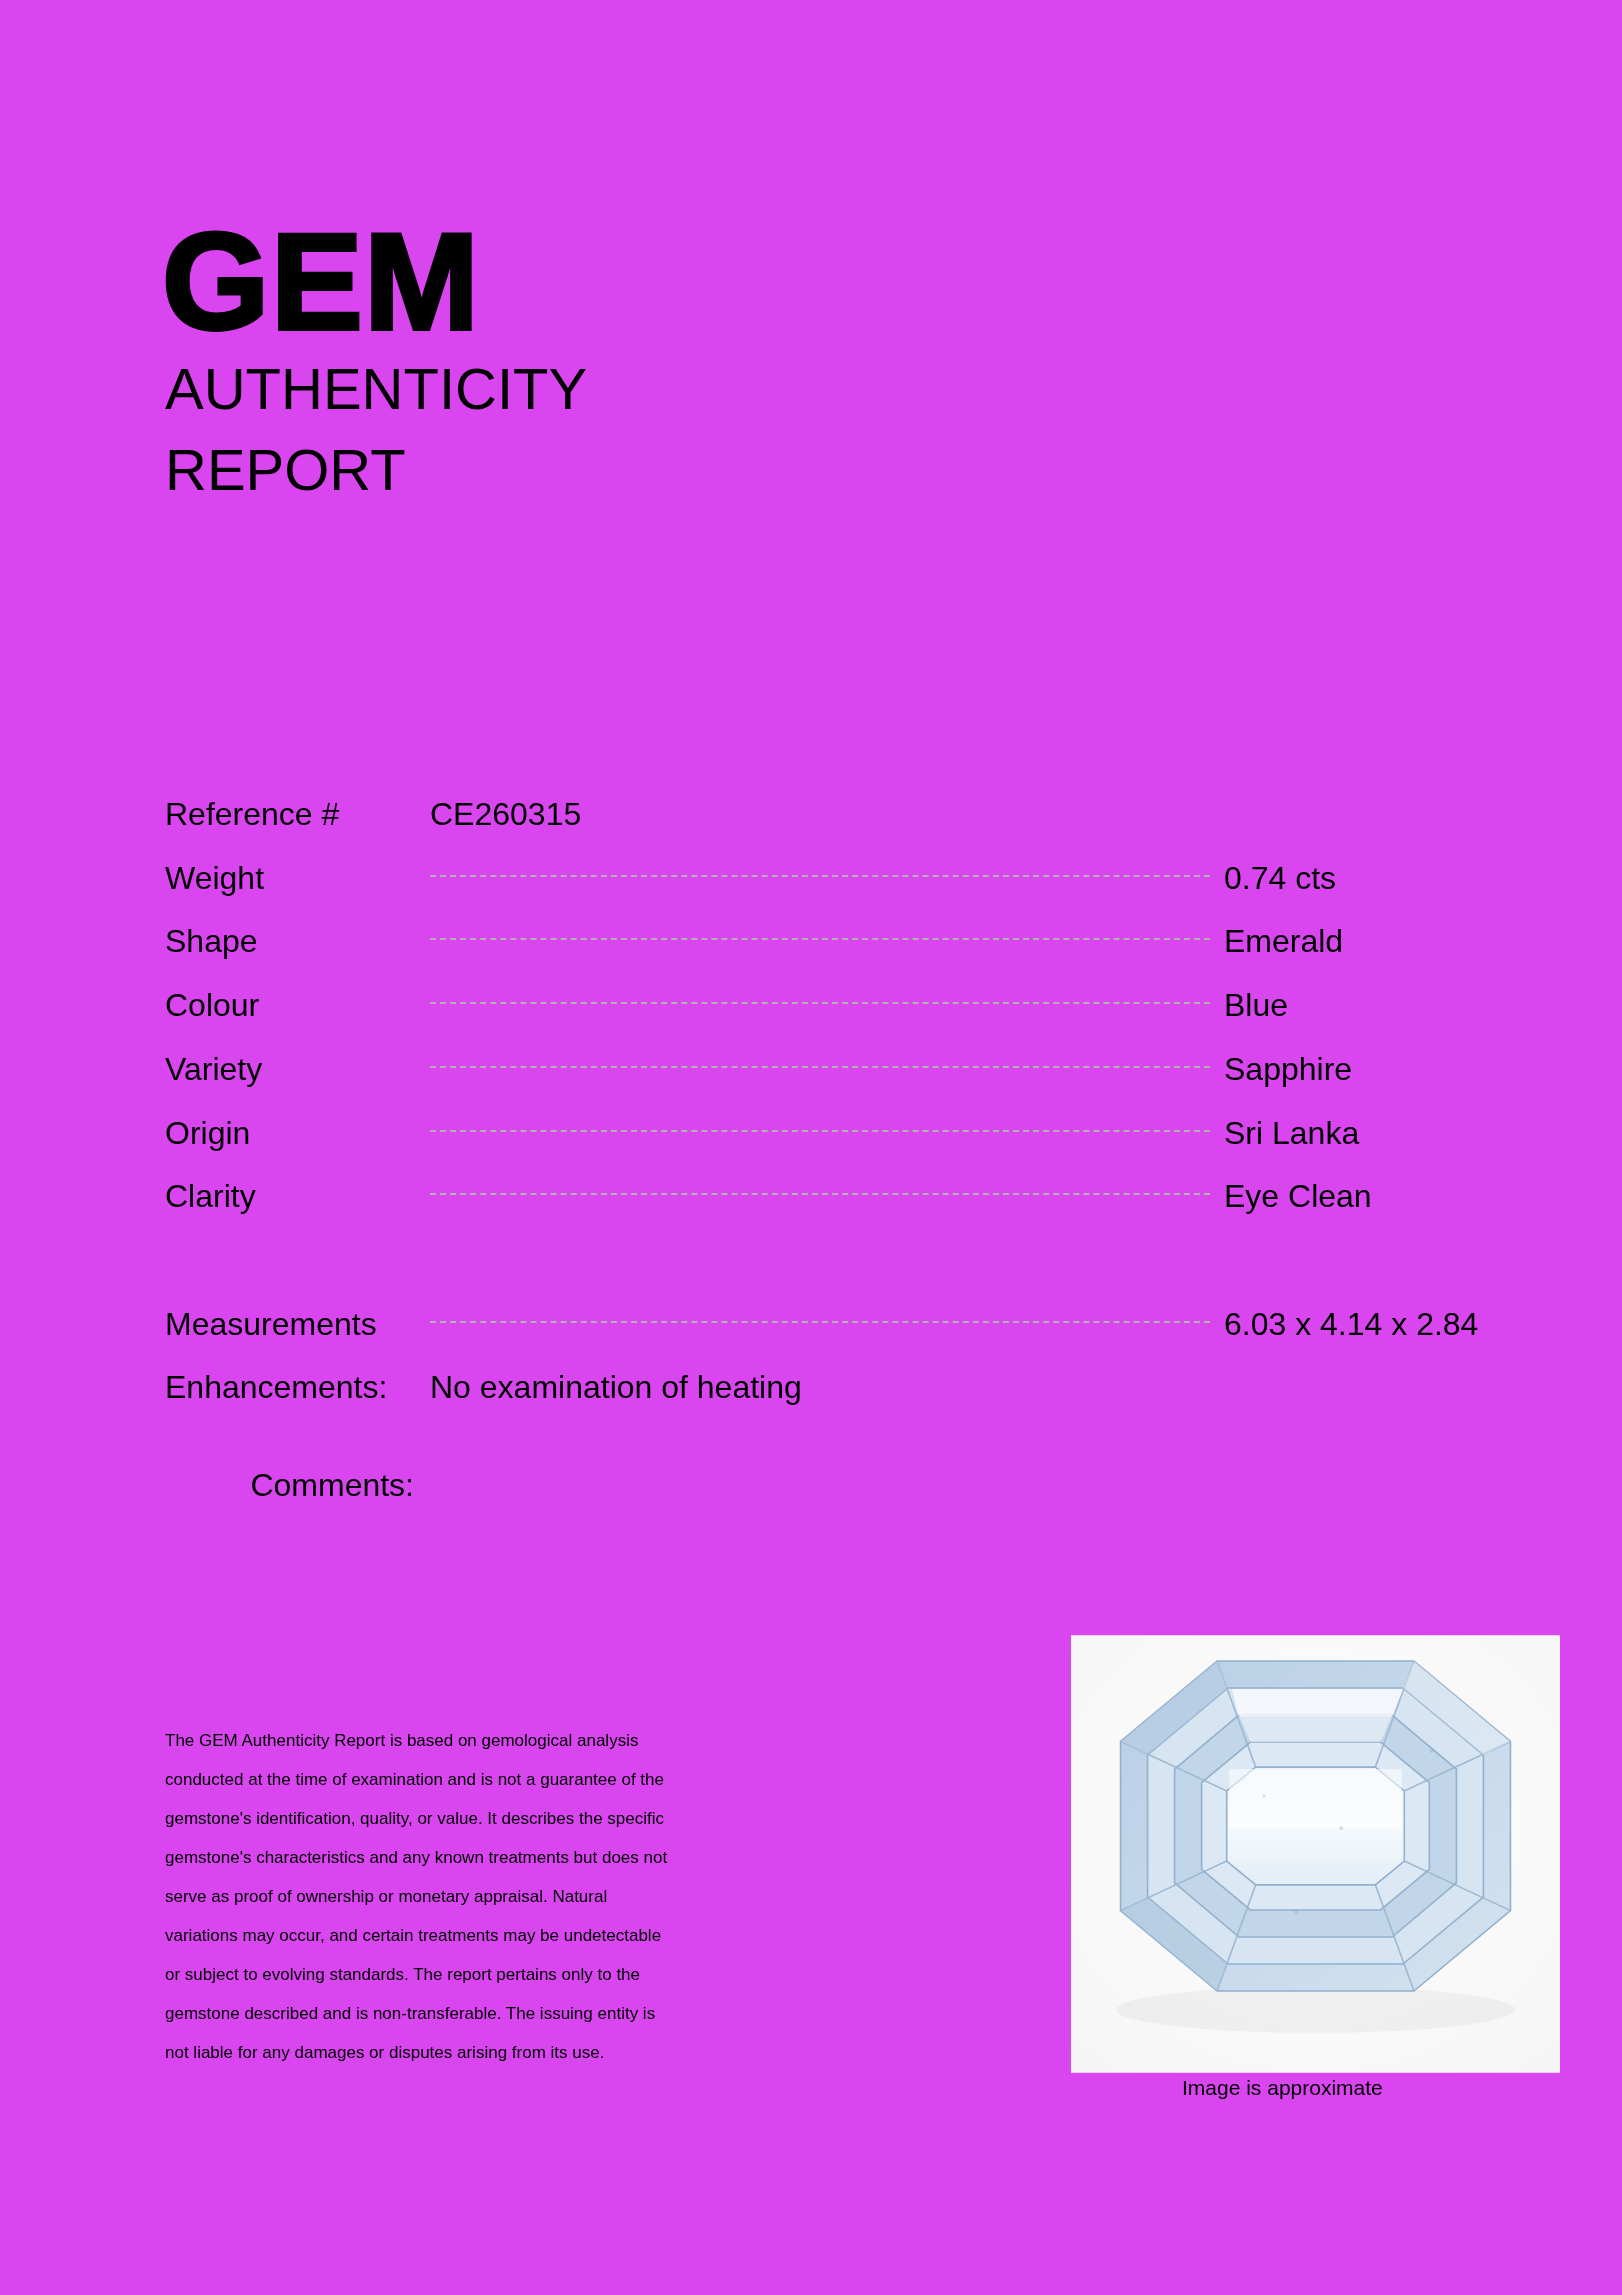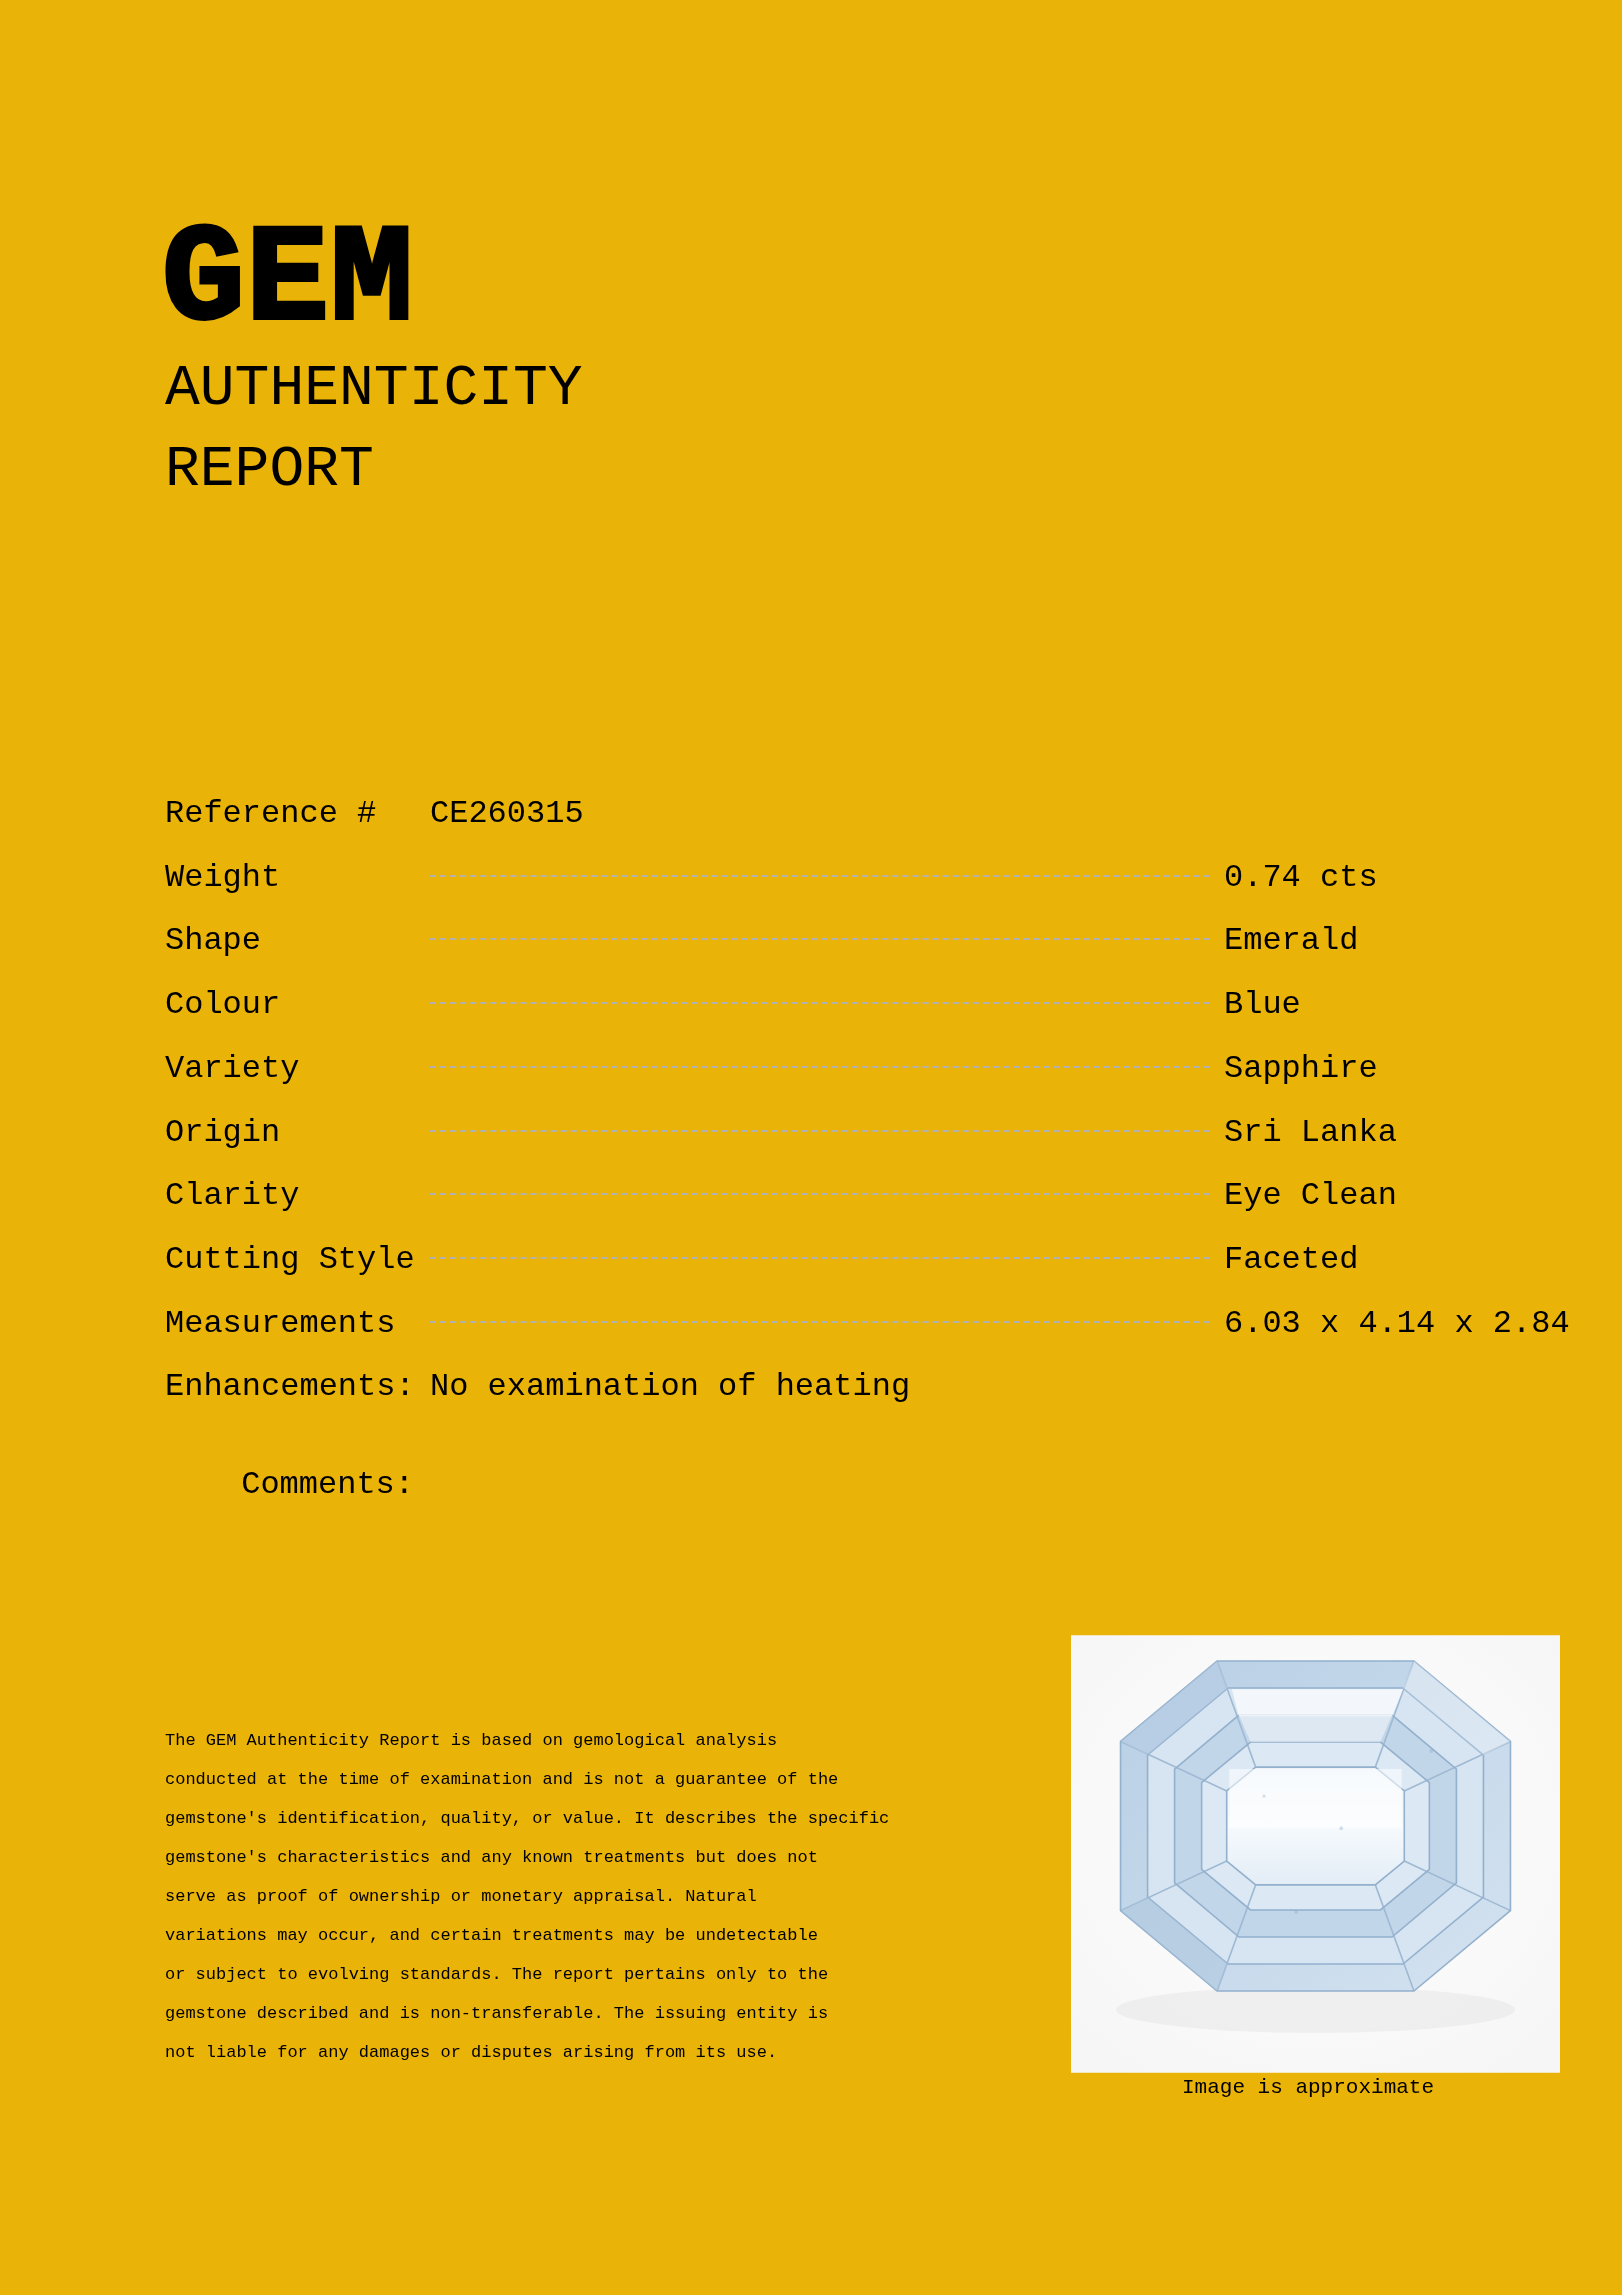--- a/index.html
+++ b/index.html
@@ -1,18 +1,18 @@
 <!DOCTYPE html>
 <html style="font-size:10.3px"><head>
 <meta charset="utf-8">
 <style>
   html,body { margin:0; padding:0; background:#ffffff; }
   .page {
-    position:relative; width:1622px; height:2295px; background:#eab308;
-    font-family:Liberation Mono, monospace; color:#000; overflow:hidden;
+    position:relative; width:1622px; height:2295px; background:#d946ef;
+    font-family:Liberation Sans, sans-serif; color:#000; overflow:hidden;
   }
   .title {
     position:absolute; left:162px; top:212px;
     font-size:138px; font-weight:bold; line-height:1;
     -webkit-text-stroke:3.9px #000; letter-spacing:1.3px; white-space:pre;
   }
   .subtitle {
     position:absolute; left:165px; top:348px;
     font-size:58px; font-weight:400; line-height:81px;
     white-space:pre-line; letter-spacing:0px;
@@ -76,25 +76,20 @@
     <span class="fline"></span>
     <span class="fvalue">Sri Lanka</span>
   </div>
 
   <div class="frow" style="top:1180px">
     <span class="flabel">Clarity</span>
     <span class="fline"></span>
     <span class="fvalue">Eye Clean</span>
   </div>
 
-  <div class="frow" style="top:1244px">
-    <span class="flabel">Cutting Style</span>
-    <span class="fline"></span>
-    <span class="fvalue">Faceted</span>
-  </div>
 
   <div class="frow" style="top:1308px">
     <span class="flabel">Measurements</span>
     <span class="fline"></span>
     <span class="fvalue">6.03 x 4.14 x 2.84</span>
   </div>
 
   <div class="frow" style="top:1371px">
     <span class="flabel">Enhancements:</span>
     <span class="fvalue leftcol">No examination of heating</span>

